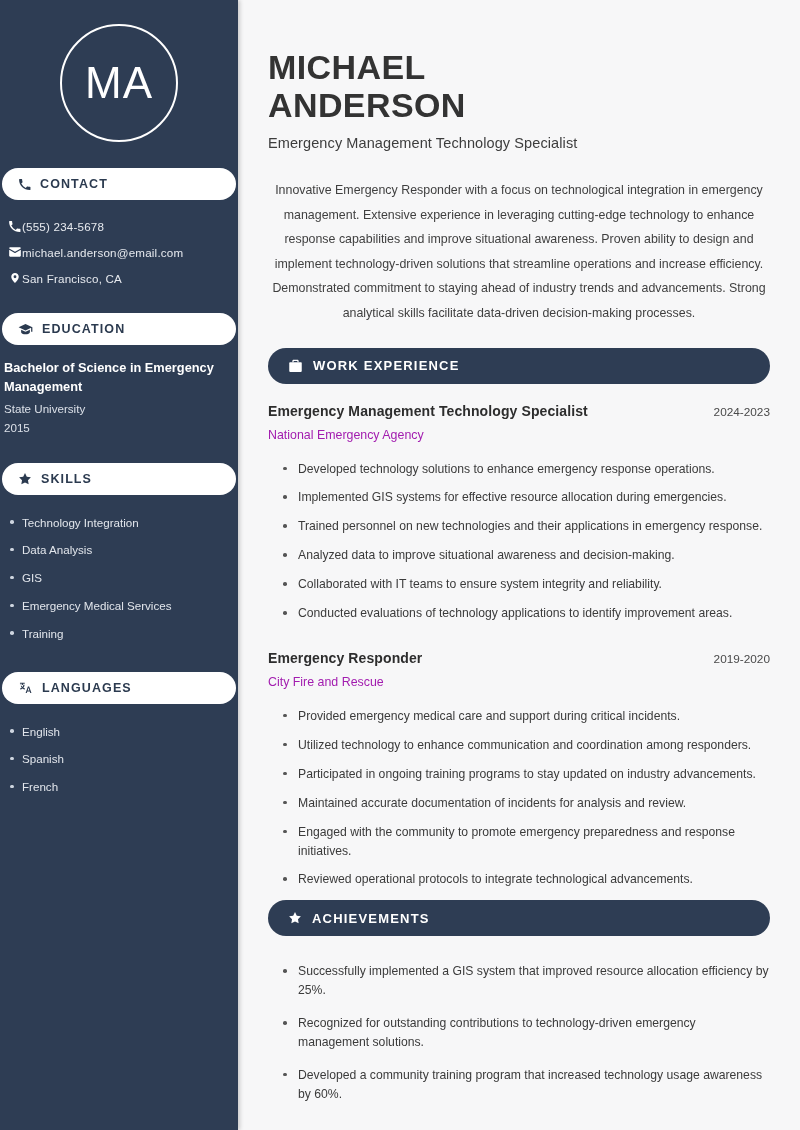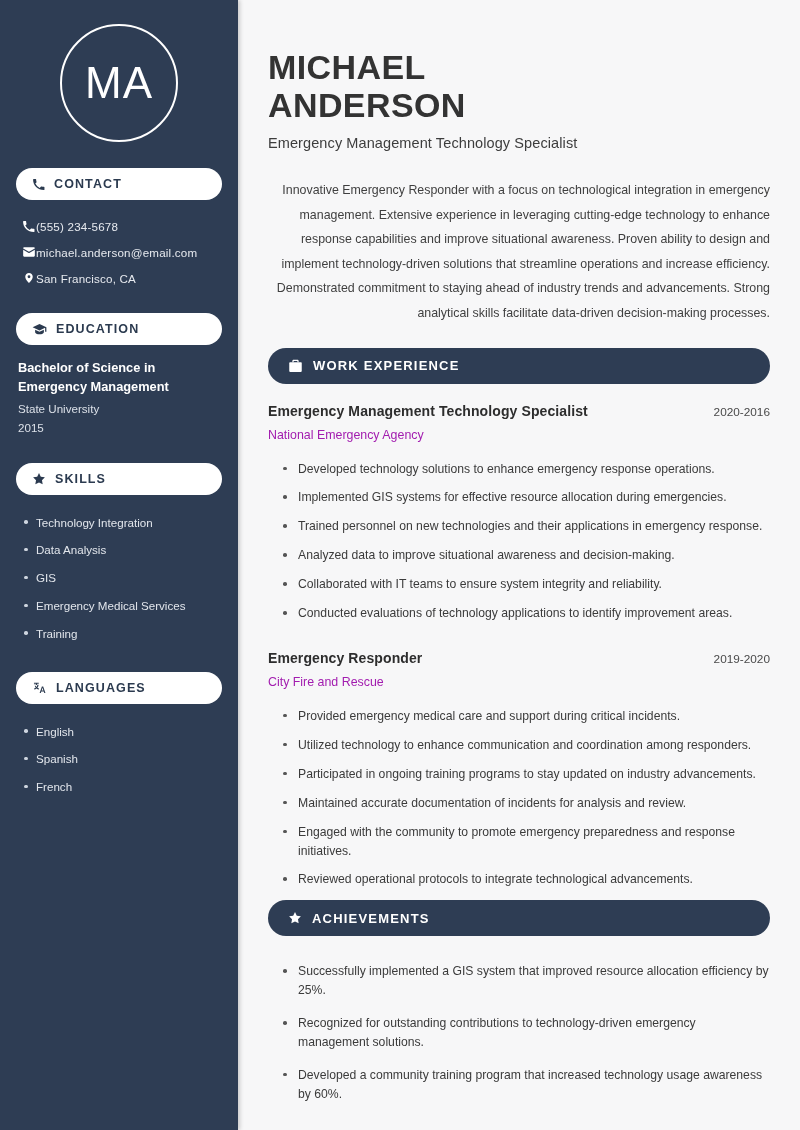--- a/index.html
+++ b/index.html
@@ -19,21 +19,21 @@
     display: flex;
     background: #f7f7f8;
     overflow: hidden;
   }
 
   
   .sidebar {
     width: 238px;
     min-width: 238px;
     background: #2e3d54;
-    padding: 0 16px;
+    padding: 0 2px;
     position: relative;
     box-shadow: 2px 0 4px rgba(0,0,0,0.18);
     z-index: 2;
   }
 
   .avatar-wrap {
     display: flex;
     justify-content: center;
     padding-top: 24px;
     padding-bottom: 26px;
@@ -147,21 +147,21 @@
     margin-top: 11px;
     letter-spacing: 0.1px;
   }
 
   .summary {
     color: #3f3f3f;
     font-size: 12.4px;
     line-height: 1.98;
     margin-top: 27px;
     margin-bottom: 22px;
-    text-align: right;
+    text-align: center;
   }
 
   
   .bar {
     background: #2e3d54;
     border-radius: 999px;
     height: 36px;
     display: flex;
     align-items: center;
     gap: 10px;
@@ -341,21 +341,21 @@
           <path d="M9 1h6c1.1 0 2 .9 2 2v2h-2V3H9v2H7V3c0-1.1.9-2 2-2z"></path>
           <path d="M2 6.5C2 5.7 2.7 5 3.5 5h17c.8 0 1.5.7 1.5 1.5V19c0 .8-.7 1.5-1.5 1.5h-17C2.7 20.5 2 19.8 2 19V6.5z"></path>
         </svg>
       </span>
       <span class="bar-label">WORK EXPERIENCE</span>
     </div>
 
     <div class="job">
       <div class="job-head">
         <span class="job-role">Emergency Management Technology Specialist</span>
-        <span class="job-dates">2020-2016</span>
+        <span class="job-dates">2024-2023</span>
       </div>
       <div class="job-company">National Emergency Agency</div>
       <ul class="main-list">
         <li>Developed technology solutions to enhance emergency response operations.</li>
         <li>Implemented GIS systems for effective resource allocation during emergencies.</li>
         <li>Trained personnel on new technologies and their applications in emergency response.</li>
         <li>Analyzed data to improve situational awareness and decision-making.</li>
         <li>Collaborated with IT teams to ensure system integrity and reliability.</li>
         <li>Conducted evaluations of technology applications to identify improvement areas.</li>
       </ul>

